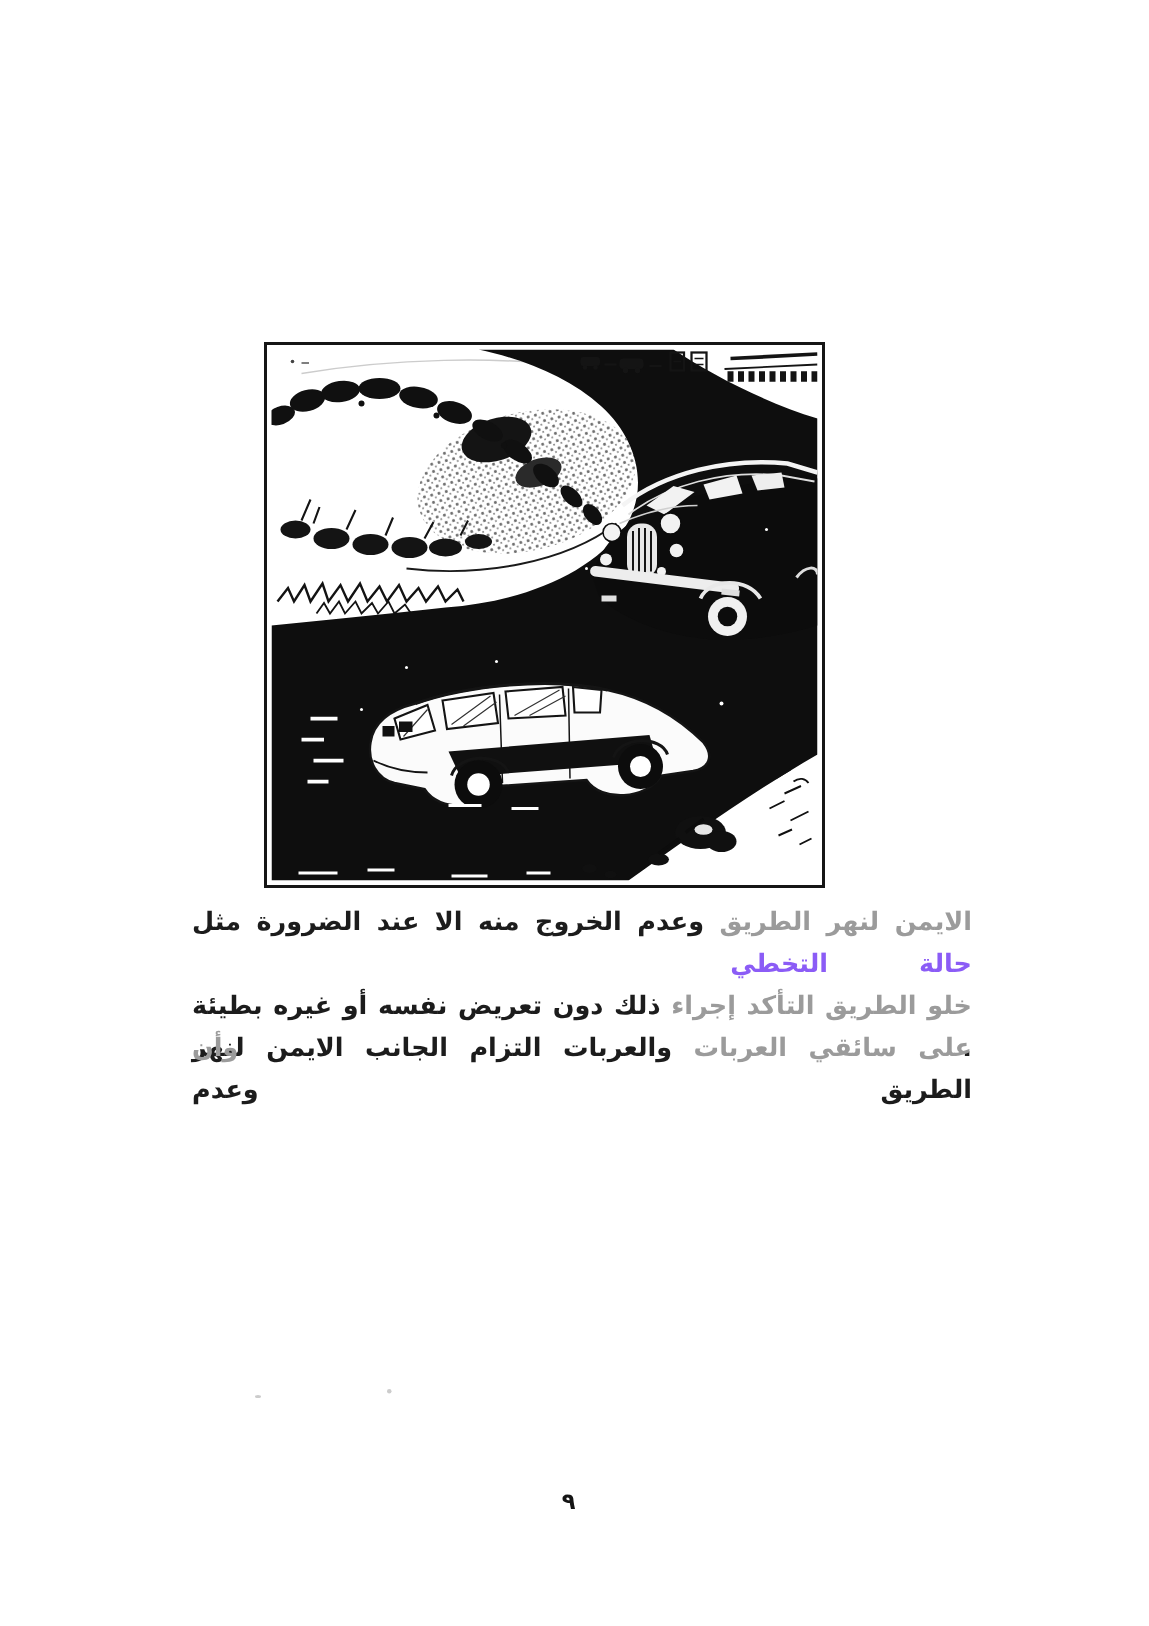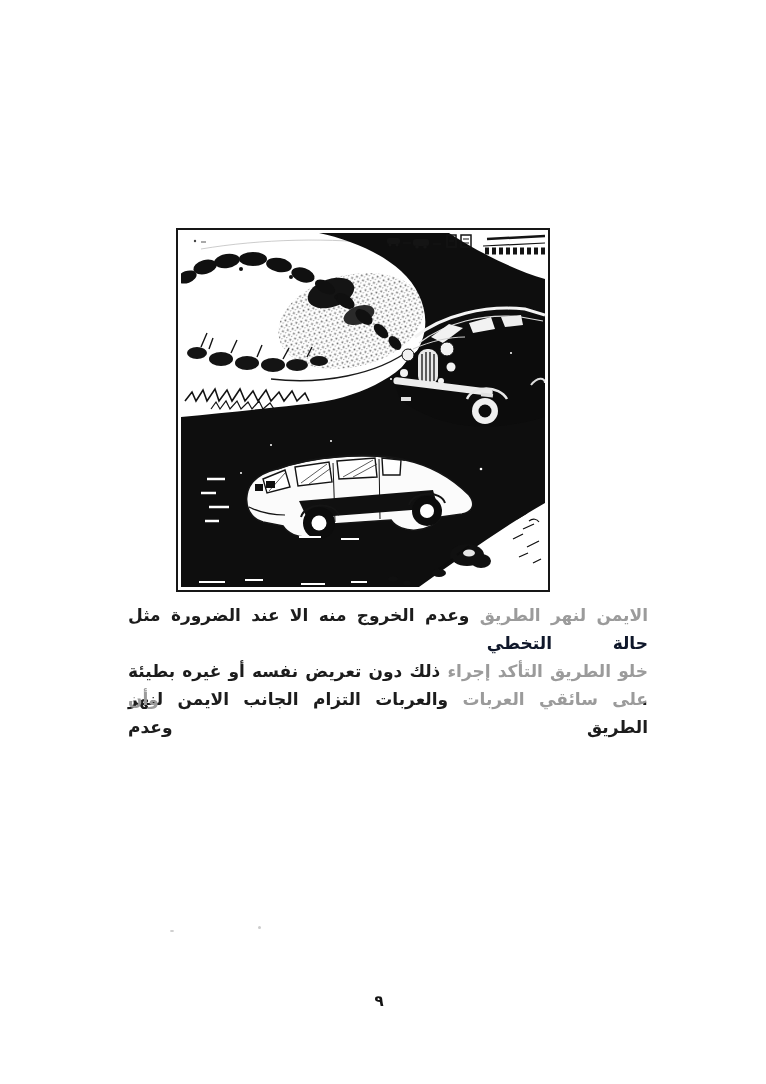--- a/index.html
+++ b/index.html
@@ -19,21 +19,21 @@
     direction:rtl;color:#1c1c1c;font-weight:700;font-size:17px;
   }
   .line{margin:0;height:28px;line-height:28px;white-space:nowrap;}
   .line.just{white-space:normal;text-align:justify;text-align-last:justify;}
   .line.right{text-align:right;}
   .i1{padding-right:96px;}
   .i2{padding-right:118px;}
   .i3{padding-right:182px;}
   .seg-dark{color:#1c1c1c;}
   .seg-fade{color:#9b9b9b;filter:blur(.2px);}
-  .seg-fade2{color:#0f172a;filter:blur(.3px);}
+  .seg-fade2{color:#8b5cf6;filter:blur(.3px);}
   
   .pageno{
     position:absolute;left:366px;top:992px;width:26px;text-align:center;
     font-size:15px;font-weight:700;color:#141414;
   }
   
   .speck{position:absolute;border-radius:50%;background:#cccccc;}
   .speck.a{left:170px;top:930px;width:4px;height:2px;}
   .speck.b{left:258px;top:926px;width:3px;height:3px;}
 </style>

